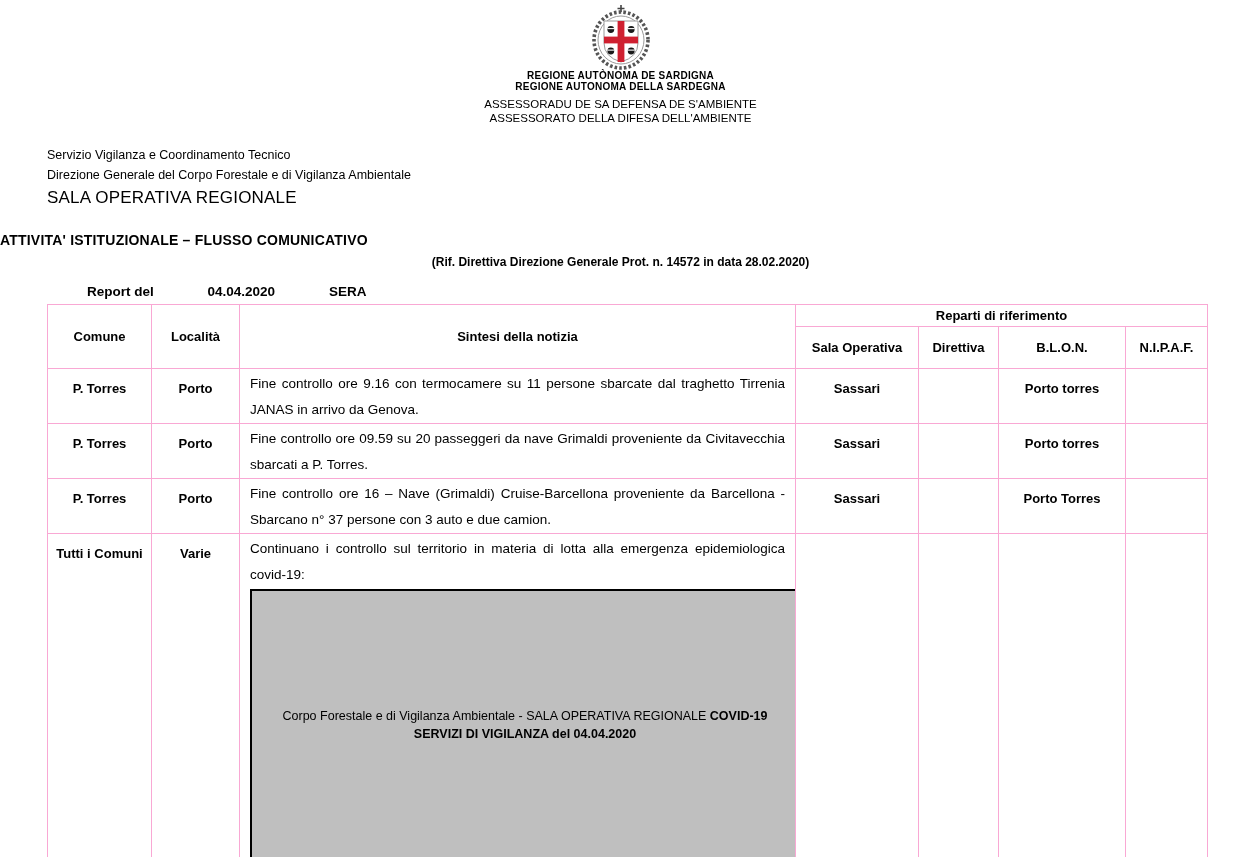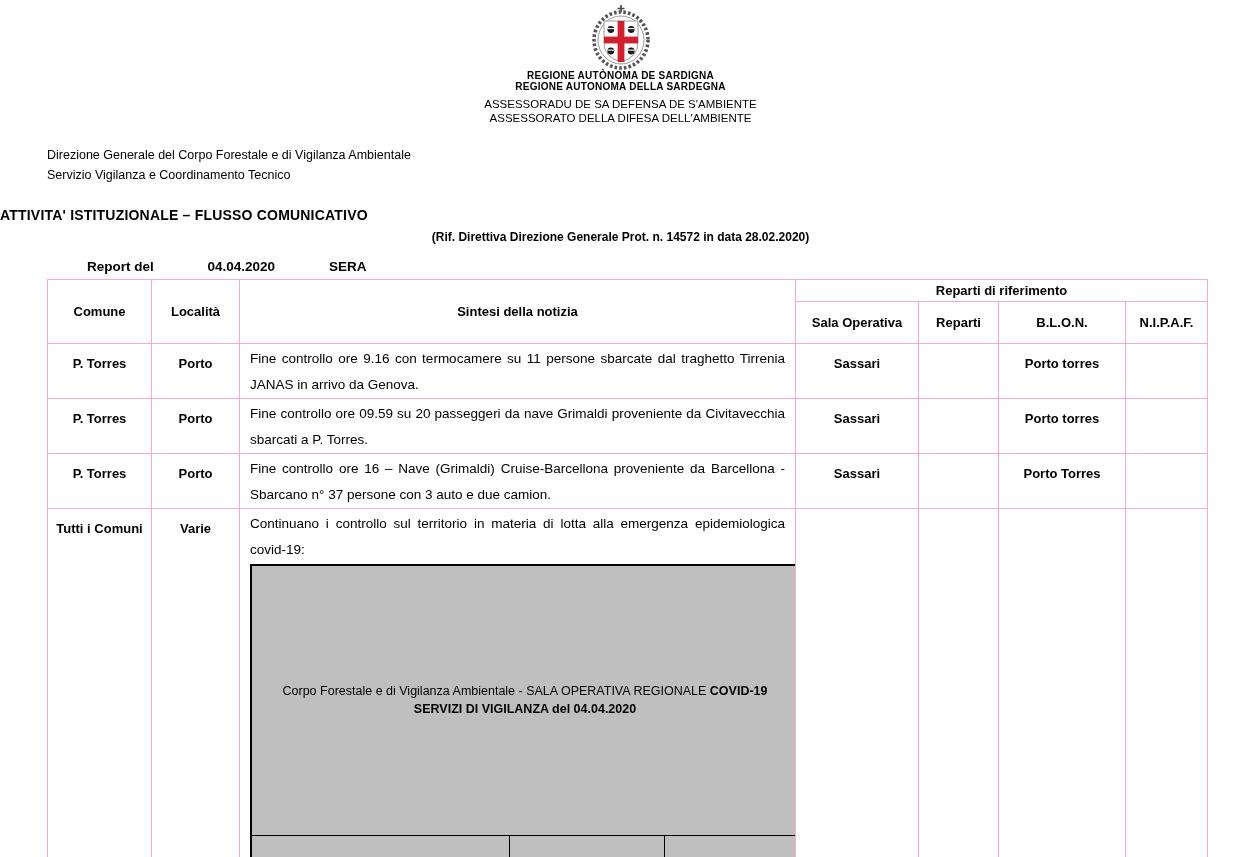--- a/index.html
+++ b/index.html
@@ -77,22 +77,23 @@
     </div>
     <div class="region-line">REGIONE AUTÒNOMA DE SARDIGNA</div>
     <div class="region-line">REGIONE AUTONOMA DELLA SARDEGNA</div>
     <div class="assess-block">
       <div class="assess-line">ASSESSORADU DE SA DEFENSA DE S'AMBIENTE</div>
       <div class="assess-line">ASSESSORATO DELLA DIFESA DELL'AMBIENTE</div>
     </div>
   </div>
 
   <div class="office-block">
+    <div class="office-line">Servizio Vigilanza e Coordinamento Tecnico</div>
     <div class="office-line">Direzione Generale del Corpo Forestale e di Vigilanza Ambientale</div>
-    <div class="office-line">Servizio Vigilanza e Coordinamento Tecnico</div>
+    <div class="office-sala">SALA OPERATIVA REGIONALE</div>
   </div>
 
   <div class="doc-title">ATTIVITA' ISTITUZIONALE – FLUSSO COMUNICATIVO</div>
   <div class="doc-subtitle">(Rif. Direttiva Direzione Generale Prot. n. 14572 in data 28.02.2020)</div>
 
   <div class="report-line">
     <span>Report  del</span>
     <span>04.04.2020</span>
     <span>SERA</span>
   </div>
@@ -109,21 +110,21 @@
     </colgroup>
     <tbody>
         <tr class="hdr1">
       <th rowspan="2">Comune</th>
       <th rowspan="2">Località</th>
       <th rowspan="2">Sintesi della notizia</th>
       <th colspan="4">Reparti di riferimento</th>
     </tr>
     <tr class="hdr2">
       <th>Sala Operativa</th>
-      <th>Reparti</th>
+      <th>Direttiva</th>
       <th>B.L.O.N.</th>
       <th>N.I.P.A.F.</th>
     </tr>
 
     <tr class="datarow">
       <td class="cell-bold">P. Torres</td>
       <td class="cell-bold">Porto</td>
       <td class="sintesi">Fine controllo ore 9.16 con termocamere su 11 persone sbarcate dal traghetto Tirrenia JANAS in arrivo da Genova.</td>
       <td class="cell-bold">Sassari</td>
       <td></td>

